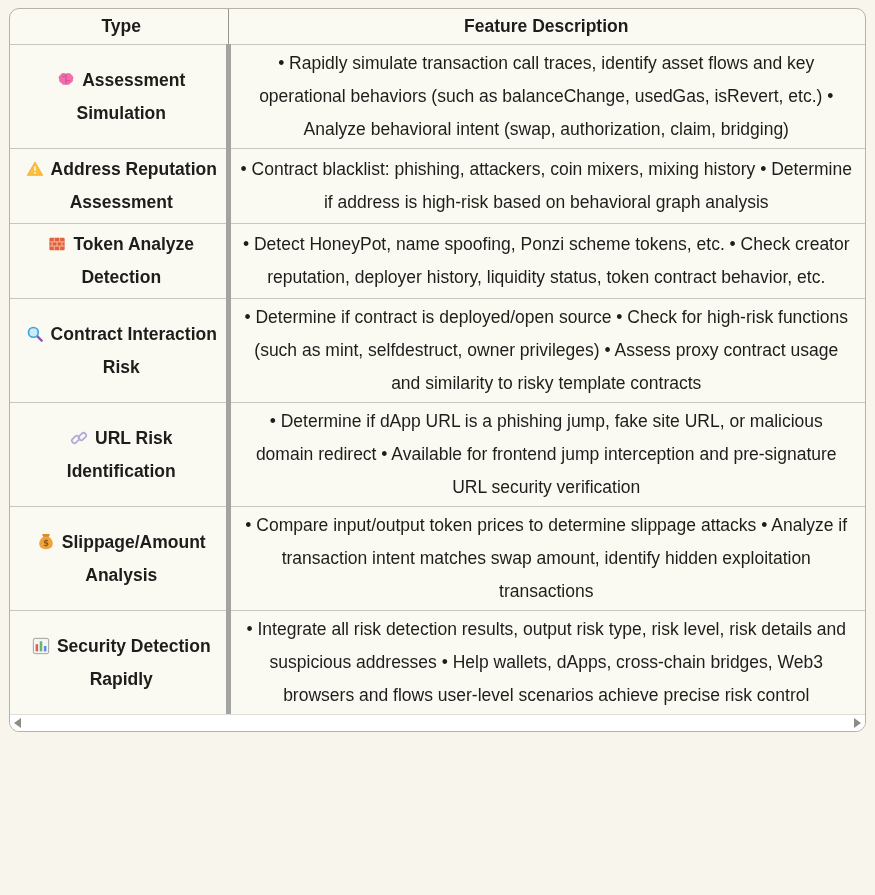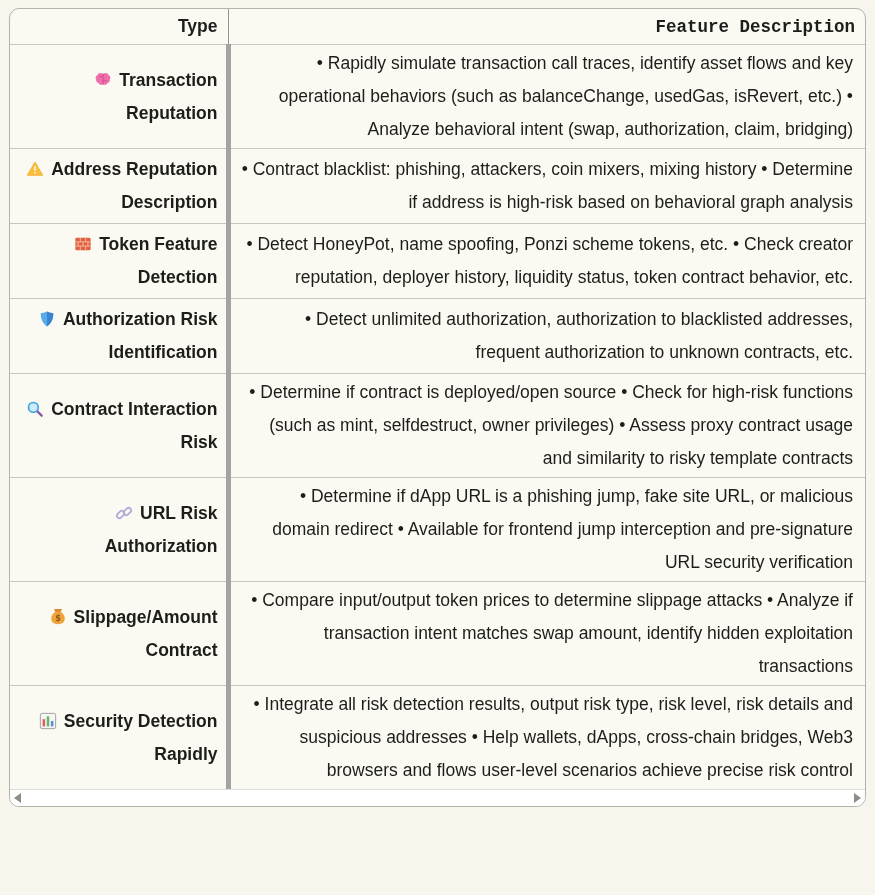--- a/index.html
+++ b/index.html
@@ -20,33 +20,32 @@
     background: #fbfaf2;
     overflow: hidden;
   }
   table {
     width: 100%;
     border-collapse: collapse;
     table-layout: fixed;
   }
   col.type-col  { width: 218px; }
   th, td {
-    text-align: right;
+    text-align: center;
     vertical-align: middle;
     font-size: 17.5px;
   }
   thead th {
     font-weight: bold;
     padding: 7px 10px 7px 15px;
     border-bottom: 1px solid #c7c7c0;
   }
   thead th.desc-h {
     padding-left: 9px;
     border-left: 1px solid #96968f;
-    font-family: Liberation Mono, monospace;
   }
   tbody td {
     border-bottom: 1px solid #c7c7c0;
   }
   tbody tr:last-child td { border-bottom: none; }
   td.type-cell {
     padding: 4px 8px 4px 15px;
     font-weight: bold;
     line-height: 33px;
   }
@@ -90,73 +89,66 @@
       <tr>
         <th class="type-h">Type</th>
         <th class="desc-h">Feature Description</th>
       </tr>
     </thead>
     <tbody>
   <tr>
     <td class="type-cell"><span class="icon"><svg viewBox="0 0 20 20" width="18" height="18">
                 <path d="M10 3.2c-2-1.7-5.4-1-6.4 1.4-1.8.6-2.4 3.2-1.2 4.7-.6 2 .8 4 2.8 4.2.9 1.8 3.2 2.3 4.8 1.1 1.6 1.2 3.9.7 4.8-1.1 2-.2 3.4-2.2 2.8-4.2 1.2-1.5.6-4.1-1.2-4.7-1-2.4-4.4-3.1-6.4-1.4z" fill="#f06eaa"></path>
                 <path d="M10 3.4v11.4M6.3 6.2c1.2.3 2.2.1 3.7-.7m0 4.8c1.4.9 2.5.9 3.9.3" stroke="#c94d8c" stroke-width="1" fill="none" stroke-linecap="round"></path>
-              </svg></span><span class="type-label">Transaction Reputation</span></td>
+              </svg></span><span class="type-label">Assessment Simulation</span></td>
     <td class="desc-cell">• Rapidly simulate transaction call traces, identify asset flows and key operational behaviors (such as balanceChange, usedGas, isRevert, etc.) • Analyze behavioral intent (swap, authorization, claim, bridging)</td>
   </tr>
 
   <tr>
     <td class="type-cell"><span class="icon"><svg viewBox="0 0 20 20" width="18" height="18">
                 <path d="M10 2.2 18.6 17H1.4L10 2.2z" fill="#fdbf3b" stroke="#eda41f" stroke-width=".8" stroke-linejoin="round"></path>
                 <rect x="9.1" y="6.8" width="1.8" height="5.4" rx=".9" fill="#fff8e1"></rect>
                 <circle cx="10" cy="14.3" r="1.1" fill="#fff8e1"></circle>
-              </svg></span><span class="type-label">Address Reputation Description</span></td>
+              </svg></span><span class="type-label">Address Reputation Assessment</span></td>
     <td class="desc-cell">• Contract blacklist: phishing, attackers, coin mixers, mixing history • Determine if address is high-risk based on behavioral graph analysis</td>
   </tr>
 
   <tr>
     <td class="type-cell"><span class="icon"><svg viewBox="0 0 20 20" width="18" height="18">
                 <rect x="1.5" y="3" width="17" height="14" rx="1.5" fill="#e2603e"></rect>
                 <path d="M1.5 7.6h17M1.5 12.3h17M7 3v4.6M13 3v4.6M4.5 7.6v4.7M10 7.6v4.7M15.5 7.6v4.7M7 12.3V17M13 12.3V17" stroke="#f6c3a6" stroke-width="1"></path>
-              </svg></span><span class="type-label">Token Feature Detection</span></td>
+              </svg></span><span class="type-label">Token Analyze Detection</span></td>
     <td class="desc-cell">• Detect HoneyPot, name spoofing, Ponzi scheme tokens, etc. • Check creator reputation, deployer history, liquidity status, token contract behavior, etc.</td>
   </tr>
 
-  <tr>
-    <td class="type-cell"><span class="icon"><svg viewBox="0 0 20 20" width="18" height="18">
-                <path d="M10 1.8c2.6 1.2 5 1.8 7 1.9 0 6.5-2.3 11.6-7 14.5-4.7-2.9-7-8-7-14.5 2-.1 4.4-.7 7-1.9z" fill="#5aa9e8"></path>
-                <path d="M10 1.8c2.6 1.2 5 1.8 7 1.9 0 6.5-2.3 11.6-7 14.5V1.8z" fill="#3b84cf"></path>
-              </svg></span><span class="type-label">Authorization Risk Identification</span></td>
-    <td class="desc-cell">• Detect unlimited authorization, authorization to blacklisted addresses, frequent authorization to unknown contracts, etc.</td>
-  </tr>
 
   <tr>
     <td class="type-cell"><span class="icon"><svg viewBox="0 0 20 20" width="18" height="18">
                 <line x1="12.4" y1="12.4" x2="17.4" y2="17.4" stroke="#8a56a8" stroke-width="2.6" stroke-linecap="round"></line>
                 <circle cx="8.2" cy="8.2" r="5.4" fill="#cdeafa" stroke="#39a3dd" stroke-width="1.8"></circle>
               </svg></span><span class="type-label">Contract Interaction Risk</span></td>
     <td class="desc-cell">• Determine if contract is deployed/open source • Check for high-risk functions (such as mint, selfdestruct, owner privileges) • Assess proxy contract usage and similarity to risky template contracts</td>
   </tr>
 
   <tr>
     <td class="type-cell"><span class="icon"><svg viewBox="0 0 20 20" width="18" height="18">
                 <g fill="none" stroke="#b5a9d8" stroke-width="2">
                   <rect x="1.6" y="8.8" width="9.2" height="5.6" rx="2.8" transform="rotate(-45 6.2 11.6)"></rect>
                   <rect x="9.2" y="5.6" width="9.2" height="5.6" rx="2.8" transform="rotate(-45 13.8 8.4)"></rect>
                 </g>
-              </svg></span><span class="type-label">URL Risk Authorization</span></td>
+              </svg></span><span class="type-label">URL Risk Identification</span></td>
     <td class="desc-cell">• Determine if dApp URL is a phishing jump, fake site URL, or malicious domain redirect • Available for frontend jump interception and pre-signature URL security verification</td>
   </tr>
 
   <tr>
     <td class="type-cell"><span class="icon"><svg viewBox="0 0 20 20" width="18" height="18">
                 <path d="M7.4 4.6 5.9 2.3c-.3-.5.1-1.2.7-1.2h6.8c.6 0 1 .7.7 1.2l-1.5 2.3z" fill="#d98b2b"></path>
                 <path d="M7.2 4.2h5.6c3 1.8 4.7 4.6 4.7 7.5 0 4-3 6.3-7.5 6.3s-7.5-2.3-7.5-6.3c0-2.9 1.7-5.7 4.7-7.5z" fill="#f0a33c"></path>
                 <text x="10" y="14.8" font-size="9" font-weight="bold" fill="#8a5a12" text-anchor="middle" font-family="DejaVu Sans, sans-serif">$</text>
-              </svg></span><span class="type-label">Slippage/Amount Contract</span></td>
+              </svg></span><span class="type-label">Slippage/Amount Analysis</span></td>
     <td class="desc-cell">• Compare input/output token prices to determine slippage attacks • Analyze if transaction intent matches swap amount, identify hidden exploitation transactions</td>
   </tr>
 
   <tr>
     <td class="type-cell"><span class="icon"><svg viewBox="0 0 20 20" width="18" height="18">
                 <rect x="1.5" y="1.5" width="17" height="17" rx="2" fill="#f5f5f3" stroke="#9a9a94" stroke-width="1"></rect>
                 <rect x="4" y="8" width="2.8" height="8" fill="#e05c5c"></rect>
                 <rect x="8.6" y="4.8" width="2.8" height="11.2" fill="#67b767"></rect>
                 <rect x="13.2" y="10" width="2.8" height="6" fill="#5b8bdd"></rect>
               </svg></span><span class="type-label">Security Detection Rapidly</span></td>

